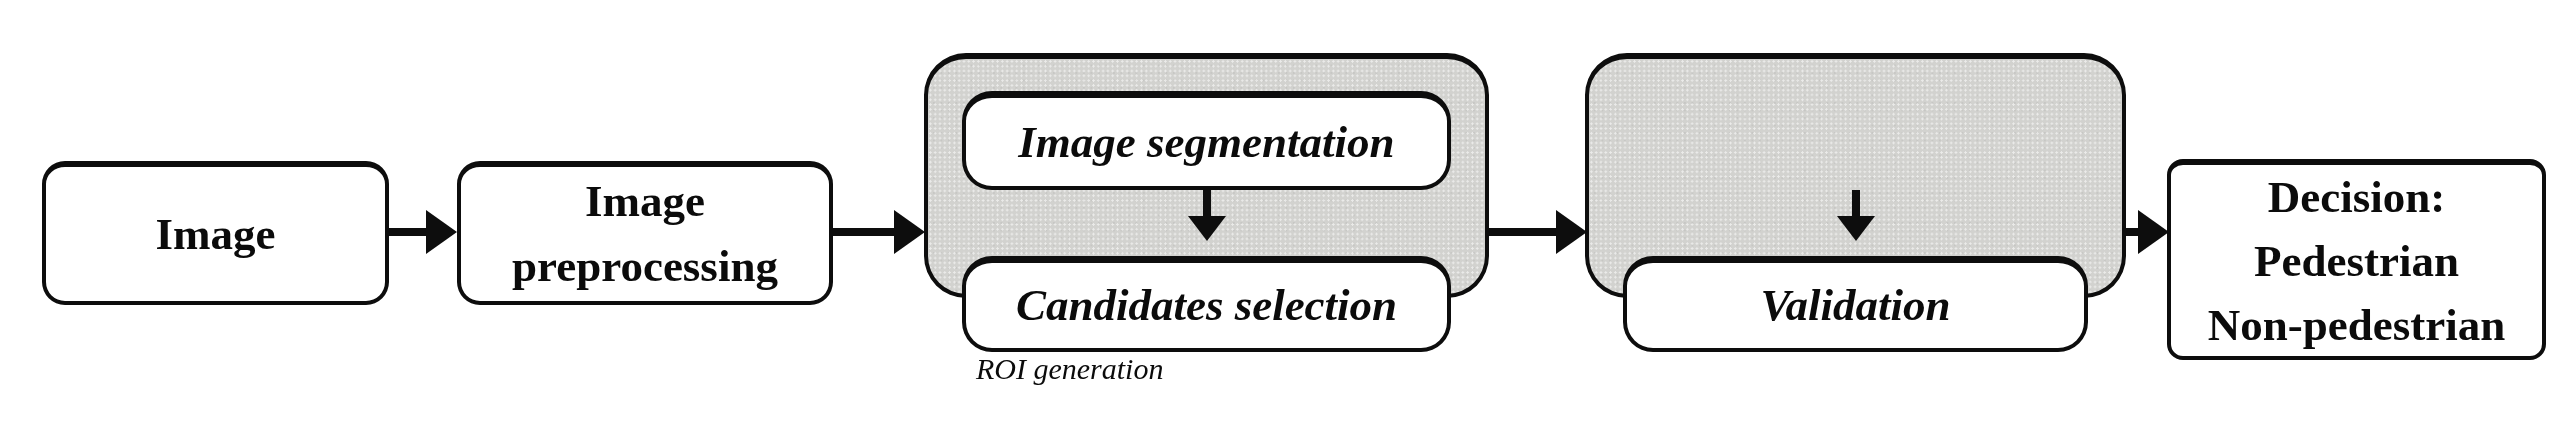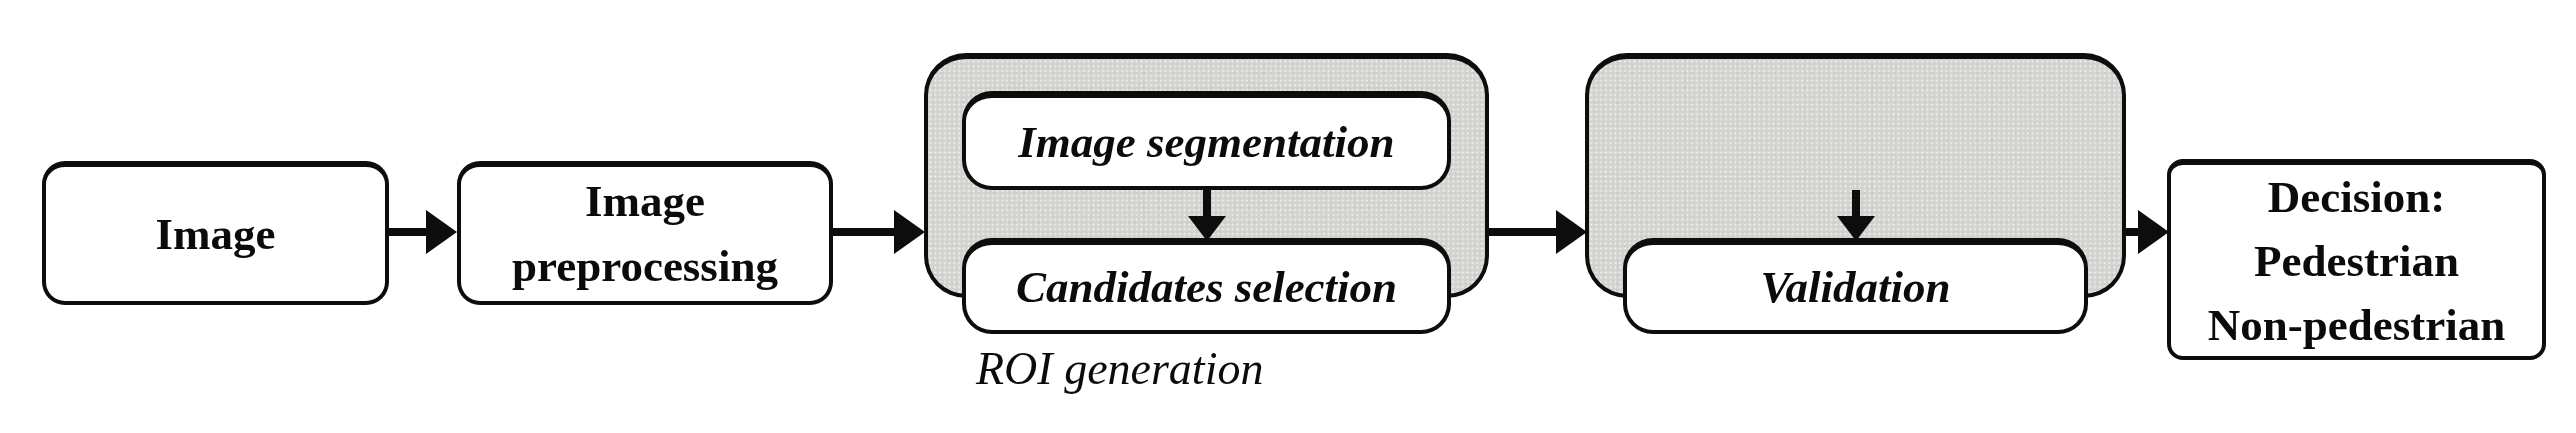--- a/index.html
+++ b/index.html
@@ -60,25 +60,25 @@
     position:absolute;left:34px;right:34px;
     background:var(--node-fill);
     border:4.8px solid var(--stroke);
     border-top-width:7.5px;
     border-radius:30px;
     display:flex;justify-content:center;align-items:center;
     text-align:center;font-weight:700;font-size:45px;line-height:55px;
     white-space:nowrap;
   }
   .step-top{top:32px;height:99px;}
-  .step-bottom{top:179px;height:96px;align-items:center;}
+  .step-bottom{top:197px;height:96px;align-items:center;}
 
   .caption{
     position:absolute;top:286px;height:48px;
-    font-size:46px;font-weight:400;line-height:48px;
+    font-size:30px;font-weight:400;line-height:48px;
     white-space:nowrap;color:var(--text);
   }
   .caption-roi{left:48px;}
   .caption-classification{left:15px;}
 
   
   .harrow{position:absolute;top:232px;height:0;}
   .harrow .shaft{
     position:absolute;left:0;right:29px;top:-4.1px;height:8.2px;
     background:var(--stroke);

